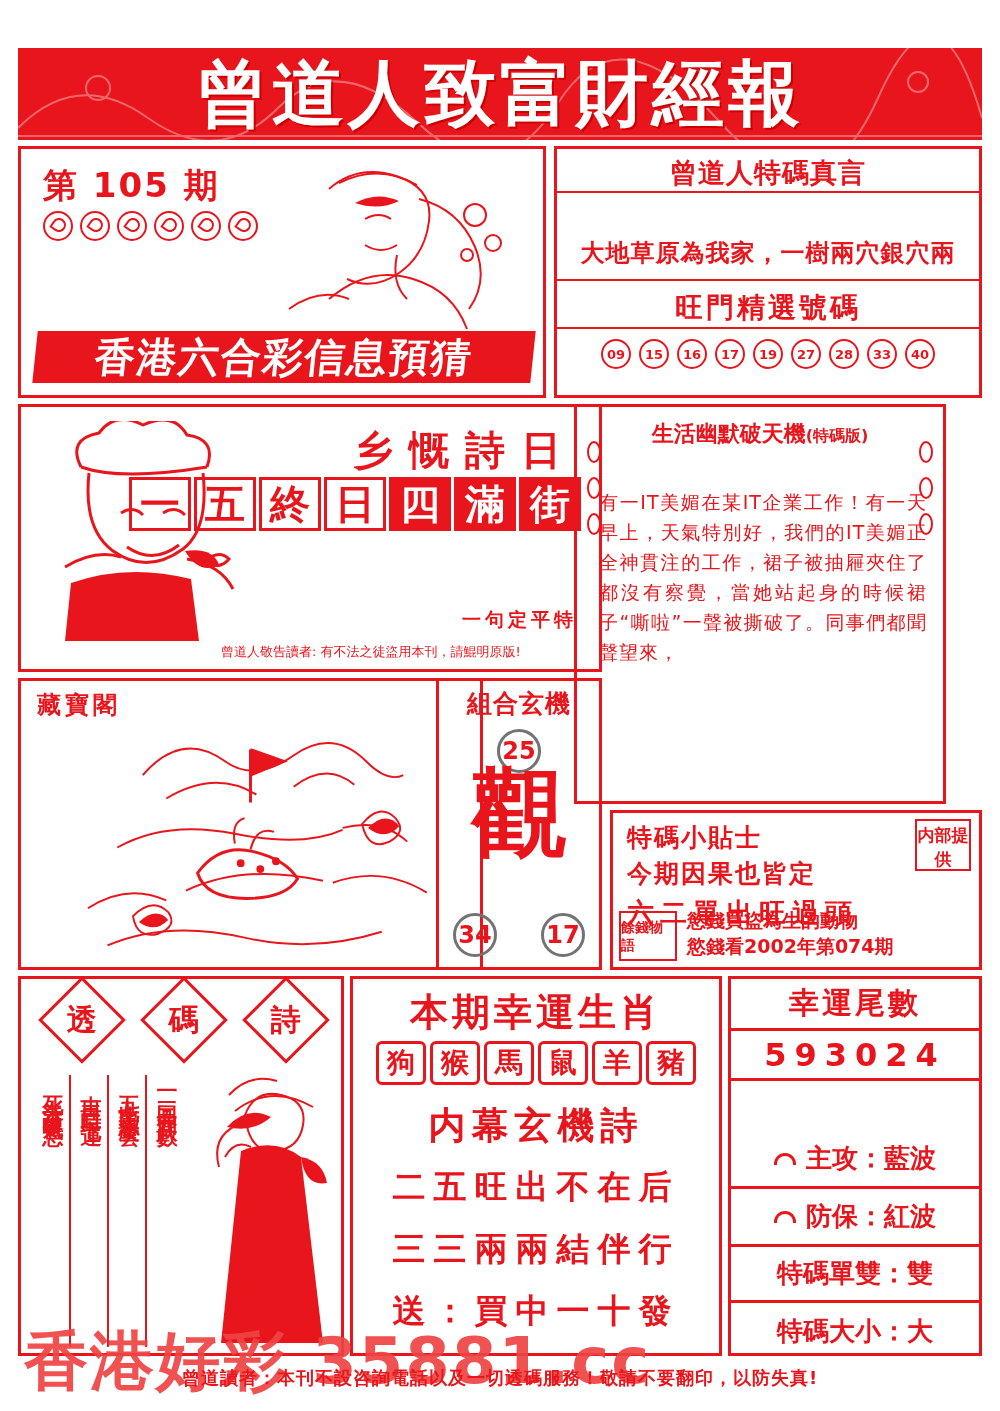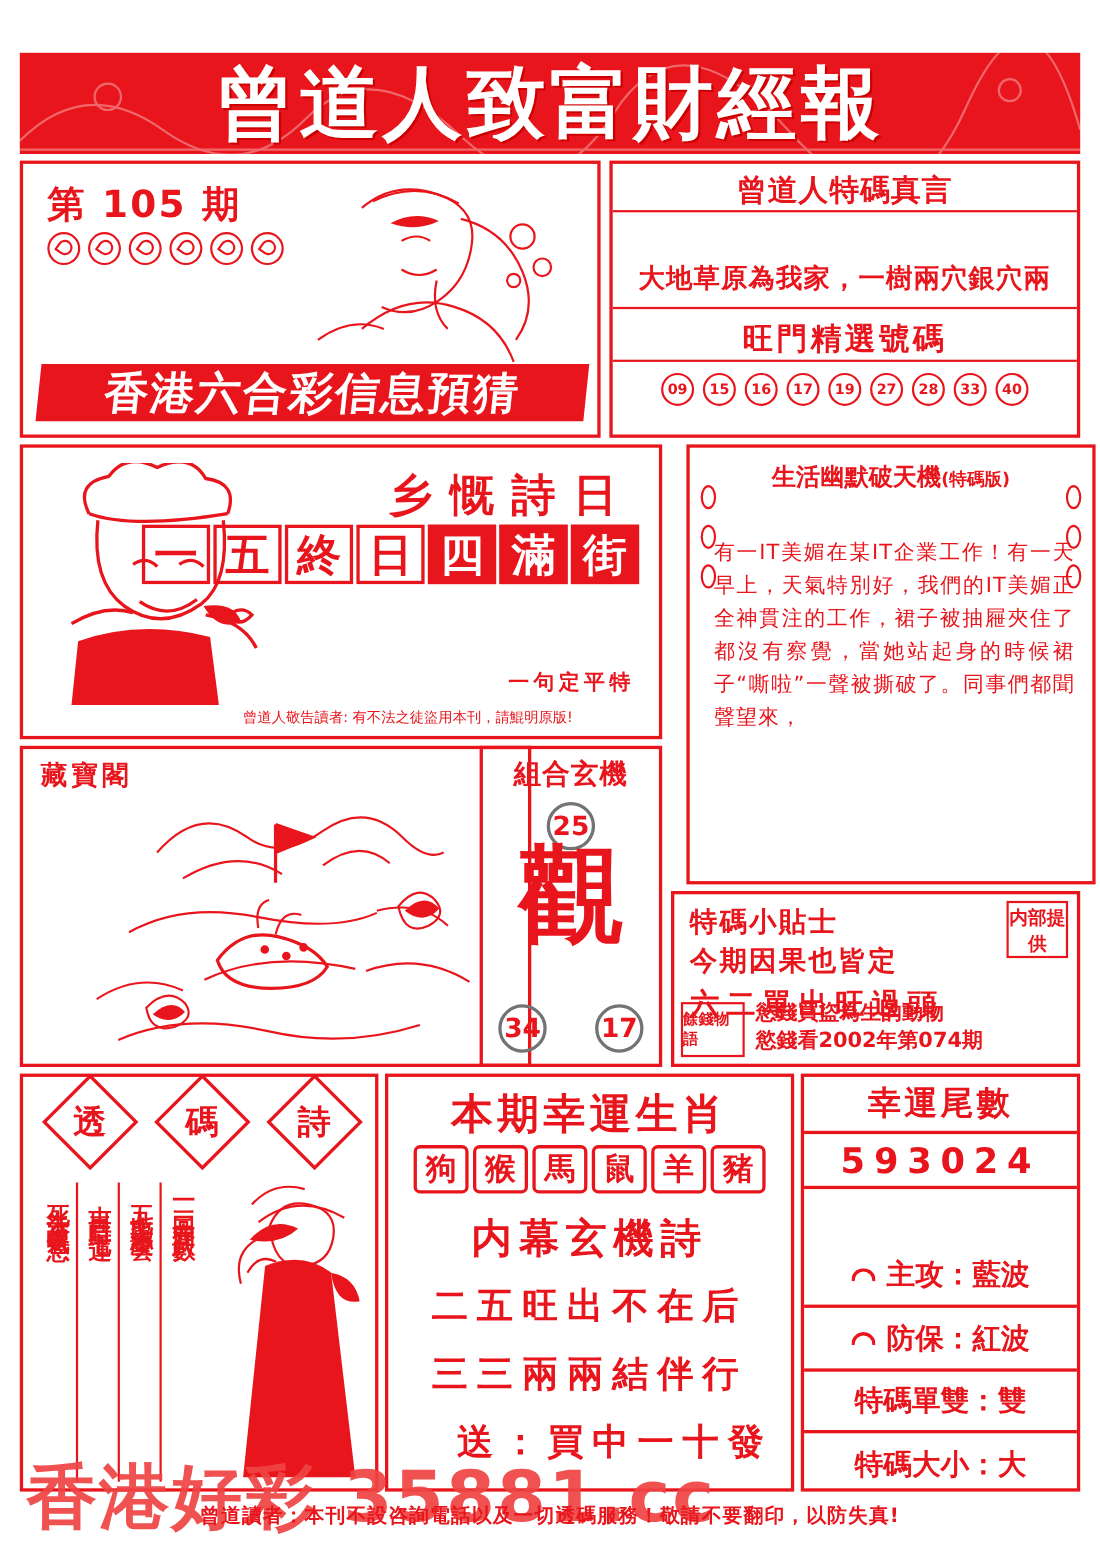--- a/index.html
+++ b/index.html
@@ -41,21 +41,21 @@
   .poem{left:18px;top:404px;width:584px;height:268px;}
   .poem-title{position:absolute;right:22px;top:16px;font-size:40px;font-weight:bold;letter-spacing:16px;}
   .poem-strip{position:absolute;right:18px;top:70px;display:flex;gap:3px;}
   .poem-ch{width:62px;height:54px;border:3px solid #e8161c;display:flex;align-items:center;justify-content:center;font-size:40px;font-weight:bold;box-sizing:border-box;}
   .poem-ch.inv{background:#e8161c;color:#fff;border-color:#e8161c;}
   .poem-note{position:absolute;right:22px;top:200px;font-size:19px;font-weight:bold;letter-spacing:4px;}
   .poem-warn{position:absolute;left:200px;bottom:8px;font-size:13px;letter-spacing:0;}
   .chef-art{position:absolute;left:14px;top:14px;width:230px;height:230px;}
 
   
-  .humour{left:624px;top:404px;width:372px;height:400px;}
+  .humour{left:574px;top:404px;width:372px;height:400px;}
   .humour-h{position:absolute;left:0;top:12px;width:100%;text-align:center;font-size:22px;font-weight:bold;}
   .humour-h .sm{font-size:16px;}
   .humour-body{position:absolute;left:22px;top:80px;width:328px;font-size:19px;line-height:30px;letter-spacing:1px;text-align:justify;}
   .deco-dot{position:absolute;width:14px;height:22px;border:2px solid #e8161c;border-radius:50%;box-sizing:border-box;}
 
   
   .scene{left:18px;top:678px;width:465px;height:292px;text-decoration:underline;}
   .scene-label{position:absolute;left:16px;top:8px;font-size:24px;font-weight:bold;letter-spacing:4px;}
 
   
@@ -86,21 +86,21 @@
   .vcol:last-child{border-left:none;}
   .monk-art{position:absolute;right:6px;top:92px;width:130px;height:280px;}
 
   
   .center-b{left:350px;top:976px;width:372px;height:380px;}
   .cb-h1{position:absolute;left:0;top:8px;width:100%;text-align:center;font-size:38px;font-weight:bold;letter-spacing:4px;}
   .zodiac-row{position:absolute;left:0;top:62px;width:100%;display:flex;justify-content:center;gap:4px;}
   .zodiac{width:50px;height:44px;border:3px solid #e8161c;border-radius:6px;display:flex;align-items:center;justify-content:center;font-size:28px;font-weight:bold;box-sizing:border-box;}
   .cb-h2{position:absolute;left:0;top:122px;width:100%;text-align:center;font-size:37px;font-weight:bold;letter-spacing:6px;}
   .cb-line{position:absolute;left:0;width:100%;text-align:center;font-size:33px;font-weight:bold;letter-spacing:8px;}
-  .cb-l1{top:186px;} .cb-l2{top:248px;} .cb-l3{top:310px;margin-left:23px;}
+  .cb-l1{top:186px;} .cb-l2{top:248px;} .cb-l3{top:310px;}
 
   
   .right-b{left:728px;top:976px;width:254px;height:380px;}
   .rb-cell{position:absolute;left:0;width:100%;display:flex;align-items:center;justify-content:center;font-size:26px;font-weight:bold;box-sizing:border-box;border-bottom:3px solid #e8161c;}
   .rb-h{top:0;height:52px;font-size:30px;letter-spacing:3px;}
   .rb-nums{top:52px;height:50px;font-size:32px;letter-spacing:8px;}
   .rb-sub{top:102px;height:50px;font-size:28px;letter-spacing:3px;}
   .rb-r1{top:152px;height:58px;}
   .rb-r2{top:210px;height:58px;}
   .rb-r3{top:268px;height:56px;}

